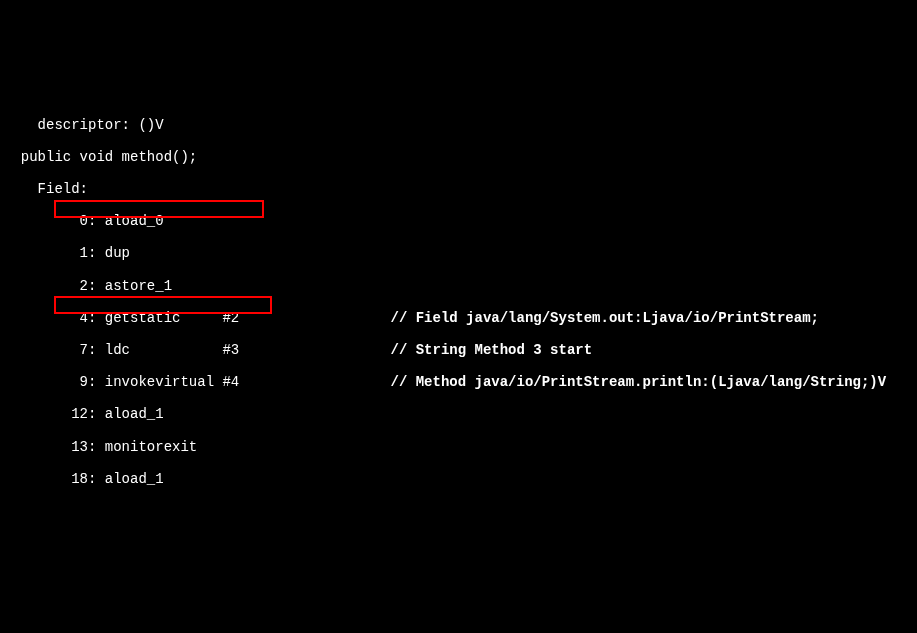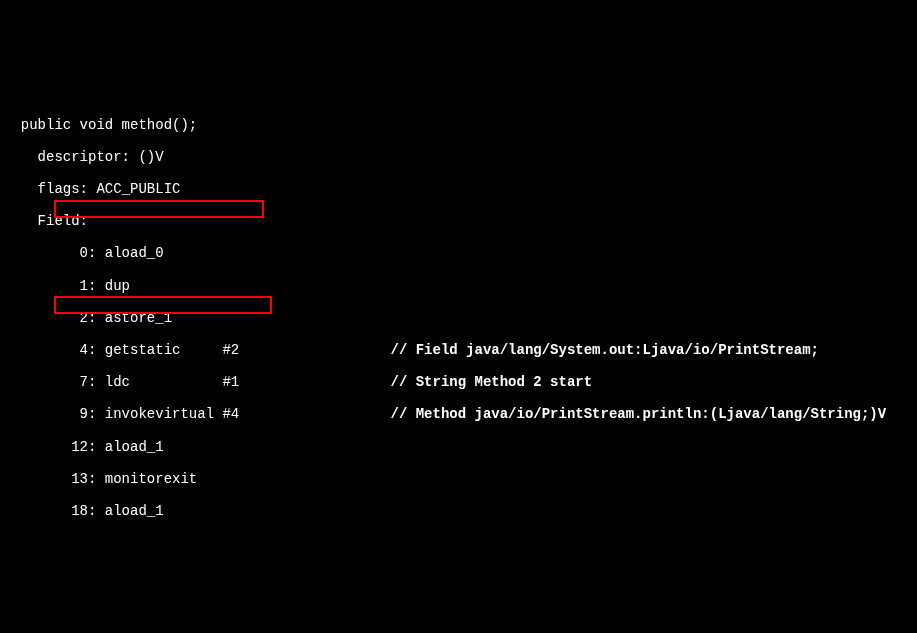--- a/index.html
+++ b/index.html
@@ -33,29 +33,28 @@
     }
   </style>
 </head>
 <body>
 
 
 
 <div class="code-container">
 <div class="highlight-box" style="left:50px; top:132px; width:210px; height:18px;"></div>
 <div class="highlight-box" style="left:50px; top:228px; width:218px; height:18px;"></div>
+<div class="line">    descriptor: ()V</div>
 <div class="line">  public void method();</div>
-<div class="line">    descriptor: ()V</div>
-<div class="line">    flags: ACC_PUBLIC</div>
 <div class="line">    Field:</div>
 <div class="line">         0: aload_0</div>
 <div class="line">         1: dup</div>
 <div class="line">         2: astore_1</div>
 <div class="line"><span>         4: getstatic     #2</span><span class="comment">                  // Field java/lang/System.out:Ljava/io/PrintStream;</span></div>
-<div class="line"><span>         7: ldc           #1</span><span class="comment">                  // String Method 2 start</span></div>
+<div class="line"><span>         7: ldc           #3</span><span class="comment">                  // String Method 3 start</span></div>
 <div class="line"><span>         9: invokevirtual #4</span><span class="comment">                  // Method java/io/PrintStream.println:(Ljava/lang/String;)V</span></div>
 <div class="line">        12: aload_1</div>
 <div class="line">        13: monitorexit</div>
 <div class="line">        18: aload_1</div>
 
 
 
 
 
 

